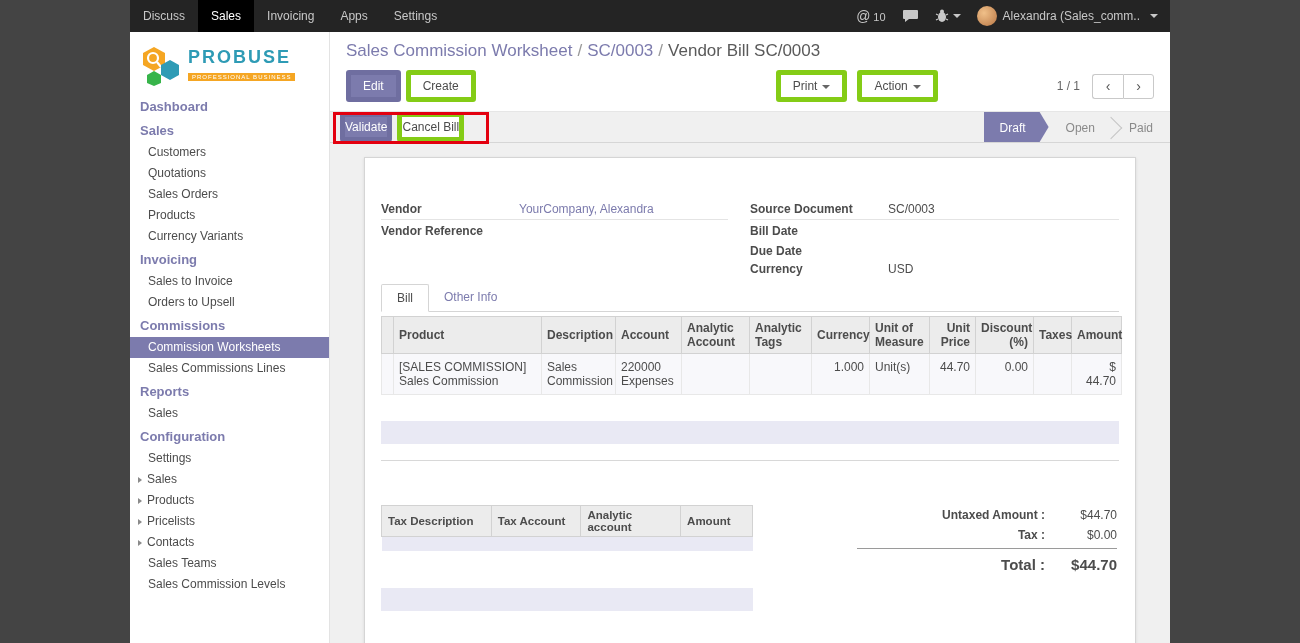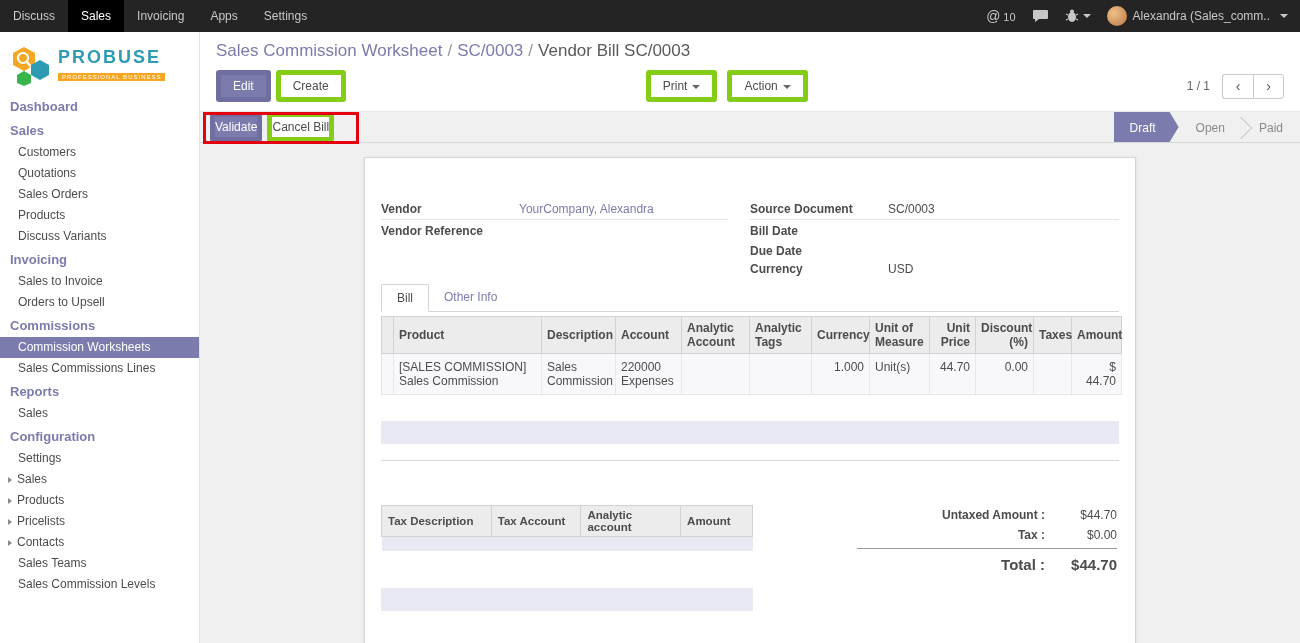--- a/index.html
+++ b/index.html
@@ -1,17 +1,17 @@
 <!DOCTYPE html>
 <html><head>
 <meta charset="utf-8">
 <style>
   * { margin:0; padding:0; box-sizing:border-box; }
   body { background:#444; }
-  .screen { width:1300px; height:643px; overflow:hidden; position:relative; background:#f0f0f0;
+  .screen { width:1040px; height:643px; overflow:hidden; position:relative; background:#f0f0f0;
             font-family:"Liberation Sans", sans-serif; color:#4c4c4c; margin:0 auto; }
 
   
   .topbar { height:32px; background:#242424; display:flex; justify-content:space-between; color:#c8c8c8; font-size:12px; }
   .topbar-left { display:flex; }
   .top-menu { padding:0 13px; line-height:32px; cursor:pointer; white-space:nowrap; }
   .top-menu.active { background:#000; color:#fff; }
   .topbar-right { display:flex; align-items:center; gap:16px; padding-right:12px; }
   .mention { display:flex; align-items:baseline; gap:3px; cursor:pointer; }
   .at-glyph { font-size:14px; }
@@ -167,21 +167,21 @@
         </div>
       </div>
 
       <div class="nav-heading">Dashboard</div>
 
       <div class="nav-heading">Sales</div>
       <div class="nav-item">Customers</div>
       <div class="nav-item">Quotations</div>
       <div class="nav-item">Sales Orders</div>
       <div class="nav-item">Products</div>
-      <div class="nav-item">Discuss Variants</div>
+      <div class="nav-item">Currency Variants</div>
 
       <div class="nav-heading">Invoicing</div>
       <div class="nav-item">Sales to Invoice</div>
       <div class="nav-item">Orders to Upsell</div>
 
       <div class="nav-heading">Commissions</div>
       <div class="nav-item selected">Commission Worksheets</div>
       <div class="nav-item">Sales Commissions Lines</div>
 
       <div class="nav-heading">Reports</div>

